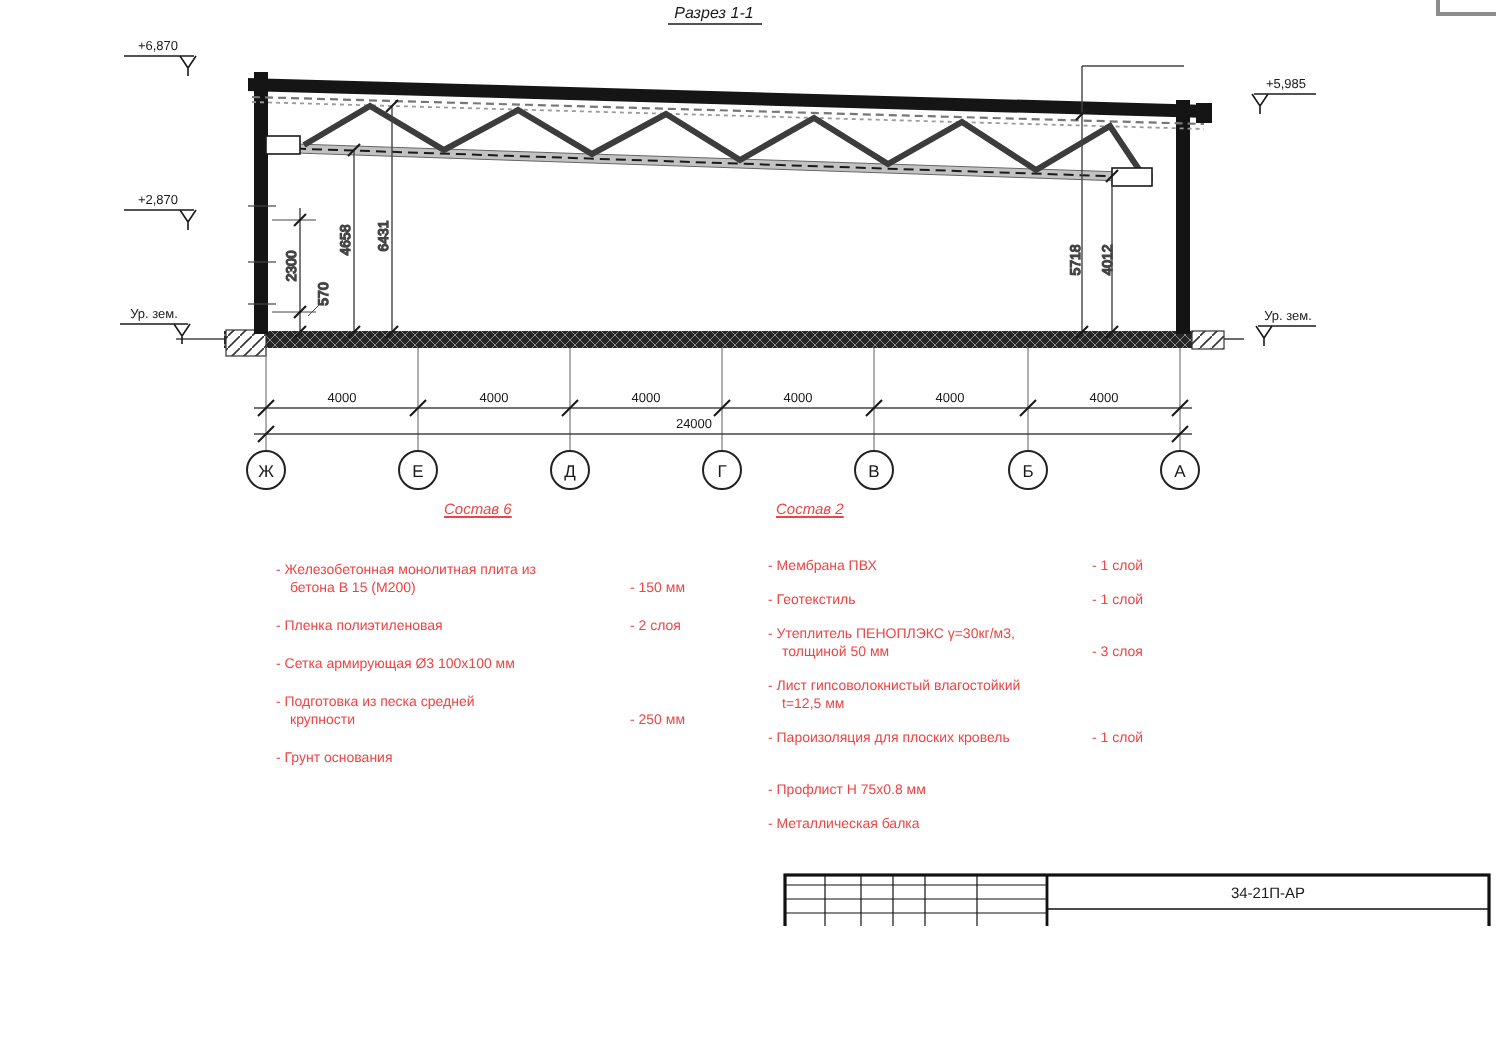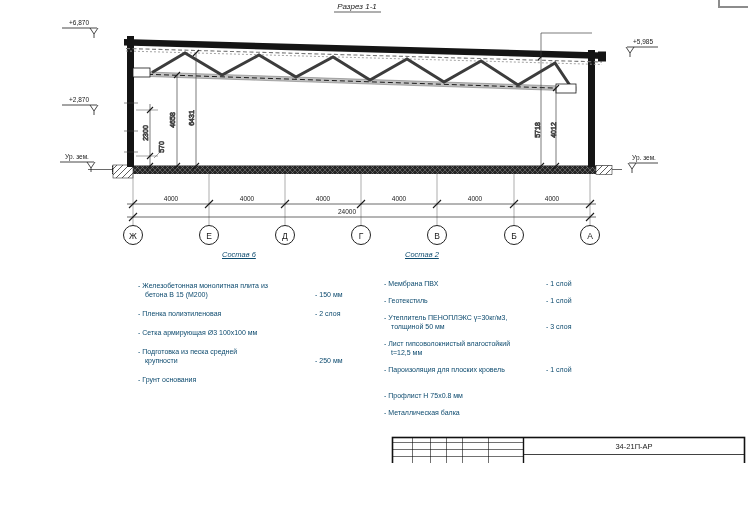--- a/index.html
+++ b/index.html
@@ -1,17 +1,17 @@
 <!DOCTYPE html>
 <html><head>
 <meta charset="utf-8">
 <style>
   html,body{margin:0;padding:0;background:#fff;}
   #sheet{position:relative;width:748px;height:463px;background:#ffffff;overflow:hidden;
-         font-family:"Liberation Sans",sans-serif;color:#0c4a6e;}
+         font-family:"Liberation Sans",sans-serif;color:#ef4444;}
   svg{position:absolute;left:0;top:0;}
   svg text{fill:#1a1a1a;font-family:"Liberation Sans",sans-serif;}
   .dimtxt{font-size:7px;}
   .elevtxt{font-size:6.5px;}
   .axtxt{font-size:8.5px;}
   .spantxt{font-size:6.5px;}
   .titletxt{font-size:8px;font-style:italic;}
   .stamp-s{font-size:5.5px;}
   .stamp-h{font-size:5.8px;}
   .stamp-tiny{font-size:4.6px;}
@@ -257,21 +257,21 @@
     <text class="stamp-b" x="672" y="506" text-anchor="middle">ЭП</text>
     <text class="stamp-b" x="704" y="506" text-anchor="middle">15</text>
     <text class="stamp-b" x="732" y="506" text-anchor="middle">16</text>
     <text class="stamp-s" x="576" y="494">.</text>
     <text class="stamp-b" x="588" y="525" text-anchor="middle">Разрез 1-1</text>
     <text class="stamp-b" x="699" y="525" text-anchor="middle">ООО "Альянс"</text>
   </g>
 </svg>
 
 <div class="heading" style="left:222px;top:250px">Состав 6</div>
-<div class="heading" style="left:405px;top:250px">Состав 2</div>
+<div class="heading" style="left:388px;top:250px">Состав 2</div>
 
 <div class="list" id="s1" style="left:138px;top:281px">
   <div class="item">
     <div class="t">- Железобетонная монолитная плита из бетона В 15 (М200)</div>
     <div class="q">- 150 мм</div>
   </div>
   <div class="item">
     <div class="t">- Пленка полиэтиленовая</div>
     <div class="q">- 2 слоя</div>
   </div>

